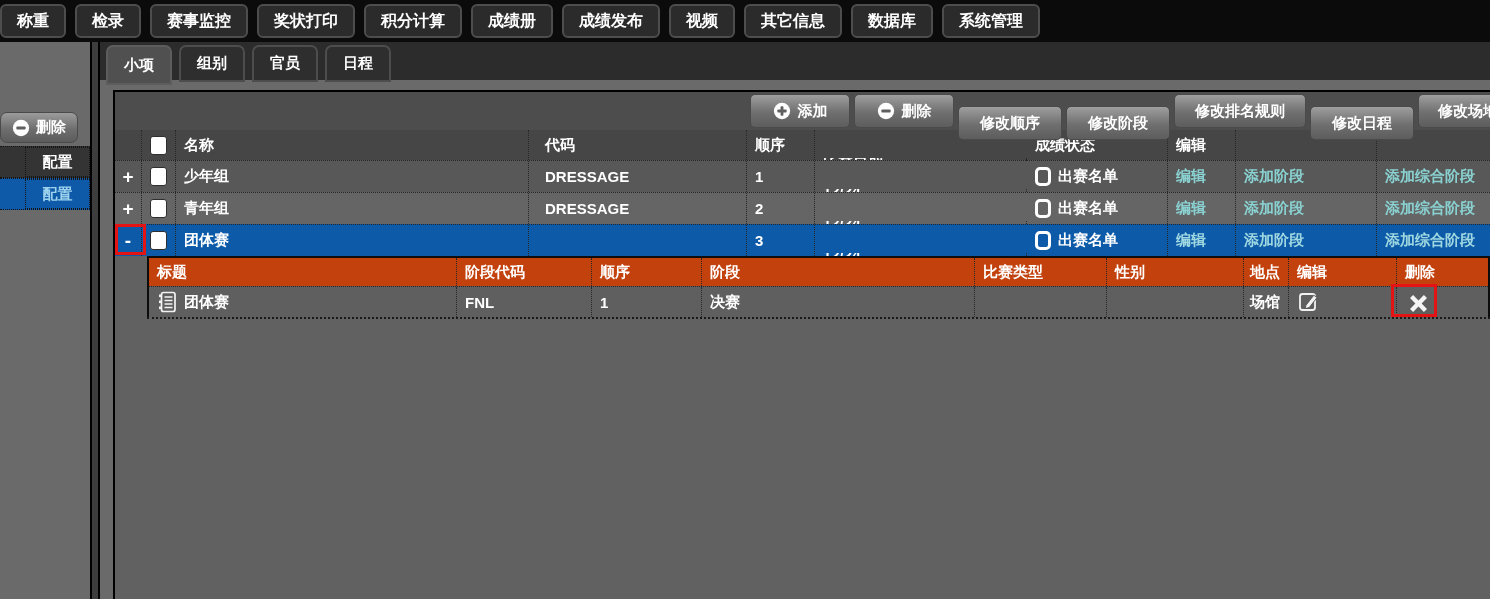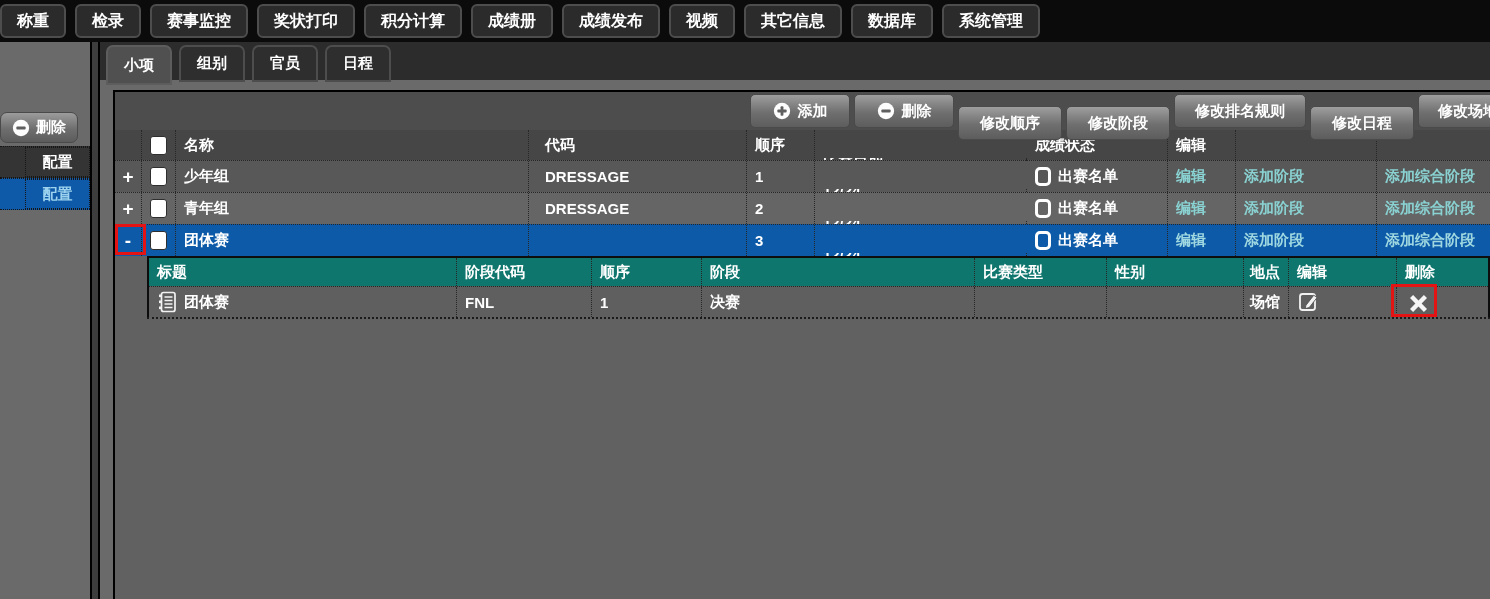--- a/index.html
+++ b/index.html
@@ -53,21 +53,21 @@
   .c-addstage{width:141px;} .c-addcomp{flex:1; border-right:none;}
   .expand-glyph{ font-size:19px; line-height:1; }
   .link { color:#8ad2d2; cursor:pointer; }
   .trow.selected .link { color:#9fd8e0; }
 
   .cb-solid { width:17px; height:19px; background:#fff; border:1px solid #2e2e2e; border-radius:3px; cursor:pointer; flex:none; }
   .cb-outline { width:16px; height:19px; background:transparent; border:3px solid #fff; border-radius:5px; cursor:pointer; flex:none; }
 
   
   .subtable { margin-left:32px; width:1343px; border:2px solid #0d0d0d; border-bottom:none; }
-  .sub-head { display:flex; height:28px; background:#0f766e;justify-content:space-between; }
+  .sub-head { display:flex; height:28px; background:#c2410c;justify-content:space-between; }
   .sub-row { display:flex; height:31px; background:#5f5f5f; border-top:1px dotted #262626; }
   .subtable-bottom { margin-left:32px; width:1343px; border-top:2px dotted #1a1a1a; }
   .scell { display:flex; align-items:center; padding-left:8px; border-right:1px dotted #262626; font-size:15px; overflow:hidden; white-space:nowrap; gap:6px; }
   .s-title{width:308px;} .s-code{width:135px;} .s-order{width:110px;} .s-stage{width:273px;}
   .s-type{width:132px;} .s-gender{width:137px;} .s-loc{width:45px; padding-left:6px;}
   .s-edit{width:108px;} .s-del{flex:1; border-right:none;}
 
   
   .ann { position:absolute; border:3px solid #e41414; background:transparent; pointer-events:none; z-index:5; }
   .ann-expand { left:115px; top:224px; width:31px; height:31px; }

